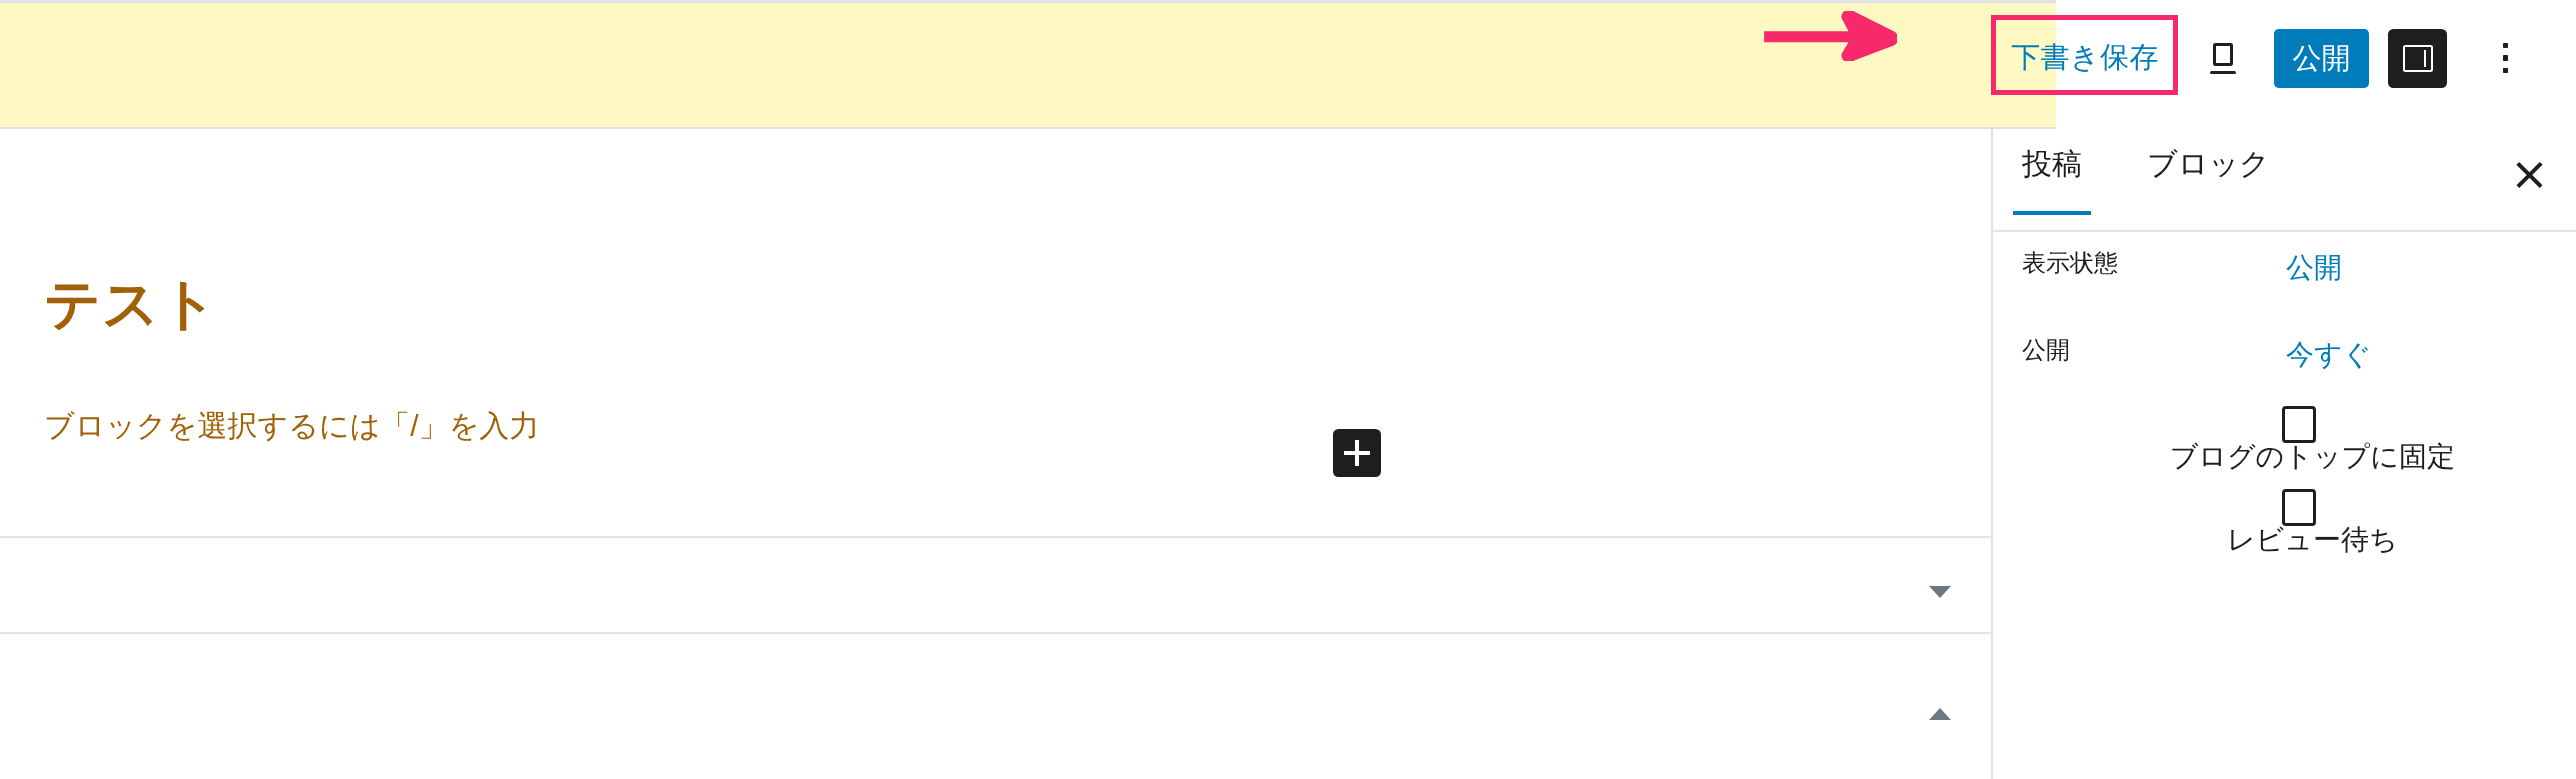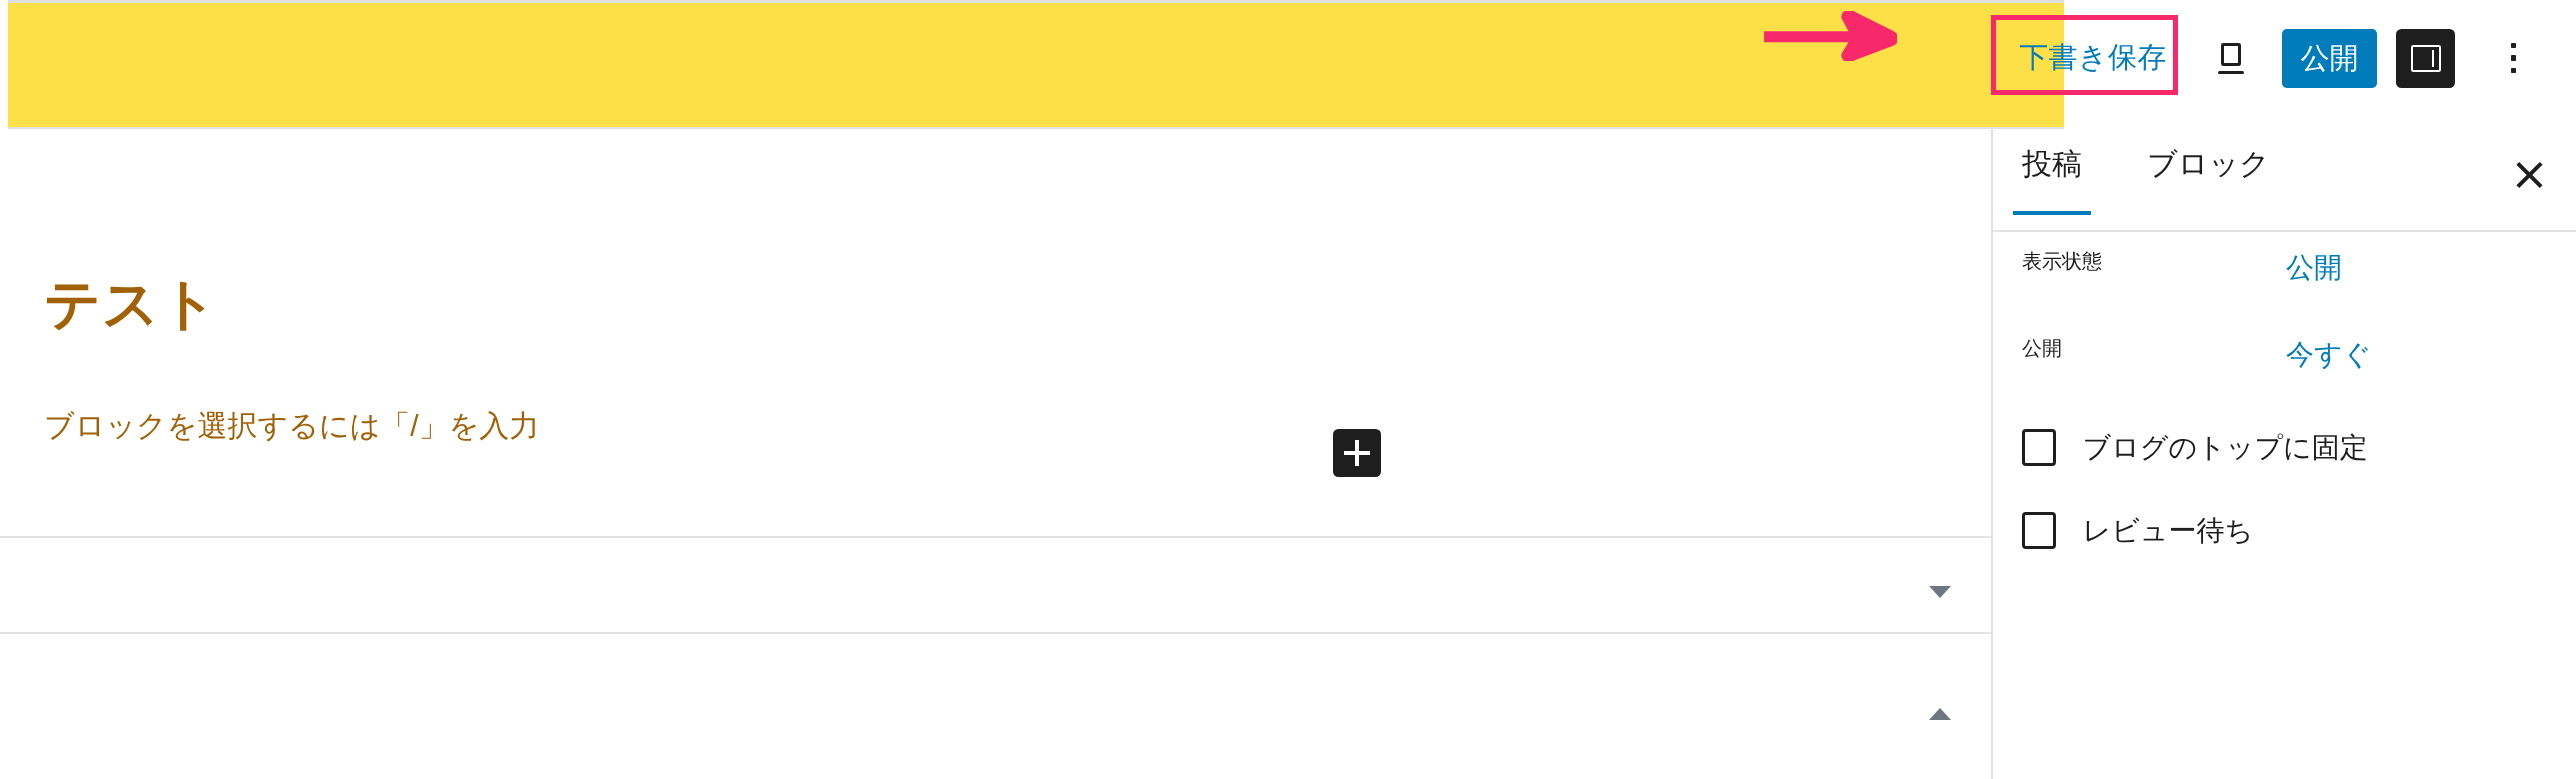--- a/index.html
+++ b/index.html
@@ -21,25 +21,24 @@
     inset: 0;
   }
 
   
   .header {
     position: absolute;
     left: 0;
     top: 0;
     width: 2056px;
     height: 129px;
-    background: #fde047;
+    background: #fef9c3;
     border-top: 3.9px solid #e0e0e0;
     border-bottom: 2.3px solid #e0e0e0;
     box-sizing: border-box;
-    margin-left: 8px;
   }
 
   .save-draft-btn {
     font-size: 29px;
     color: #007cba;
     background: transparent;
     border: none;
     padding: 0;
     line-height: 1;
     letter-spacing: 0.4px;
@@ -380,21 +379,21 @@
   .summary-chevron::after  { right: 0; transform: rotate(45deg);  transform-origin: right center; }
 
   .meta-row {
     position: relative;
     height: 87px;
   }
   .meta-label {
     position: absolute;
     left: 29px;
     top: 18.7px;
-    font-size: 20px;
+    font-size: 24px;
     color: #1e1e1e;
     line-height: 1;
     white-space: nowrap;
   }
   .meta-value {
     position: absolute;
     left: 293px;
     top: 18.7px;
     font-size: 28px;
     color: #007cba;
@@ -404,20 +403,21 @@
     word-break: break-word;
   }
 
   .check-row {
     position: relative;
     height: 83px;
     display: flex;
     align-items: center;
     padding-left: 29px;
     cursor: pointer;
+    flex-direction: column;
   }
   .checkbox {
     width: 34px;
     height: 37px;
     border: 3.1px solid #1e1e1e;
     border-radius: 3.9px;
     box-sizing: border-box;
     flex: none;
   }
   .check-label {

